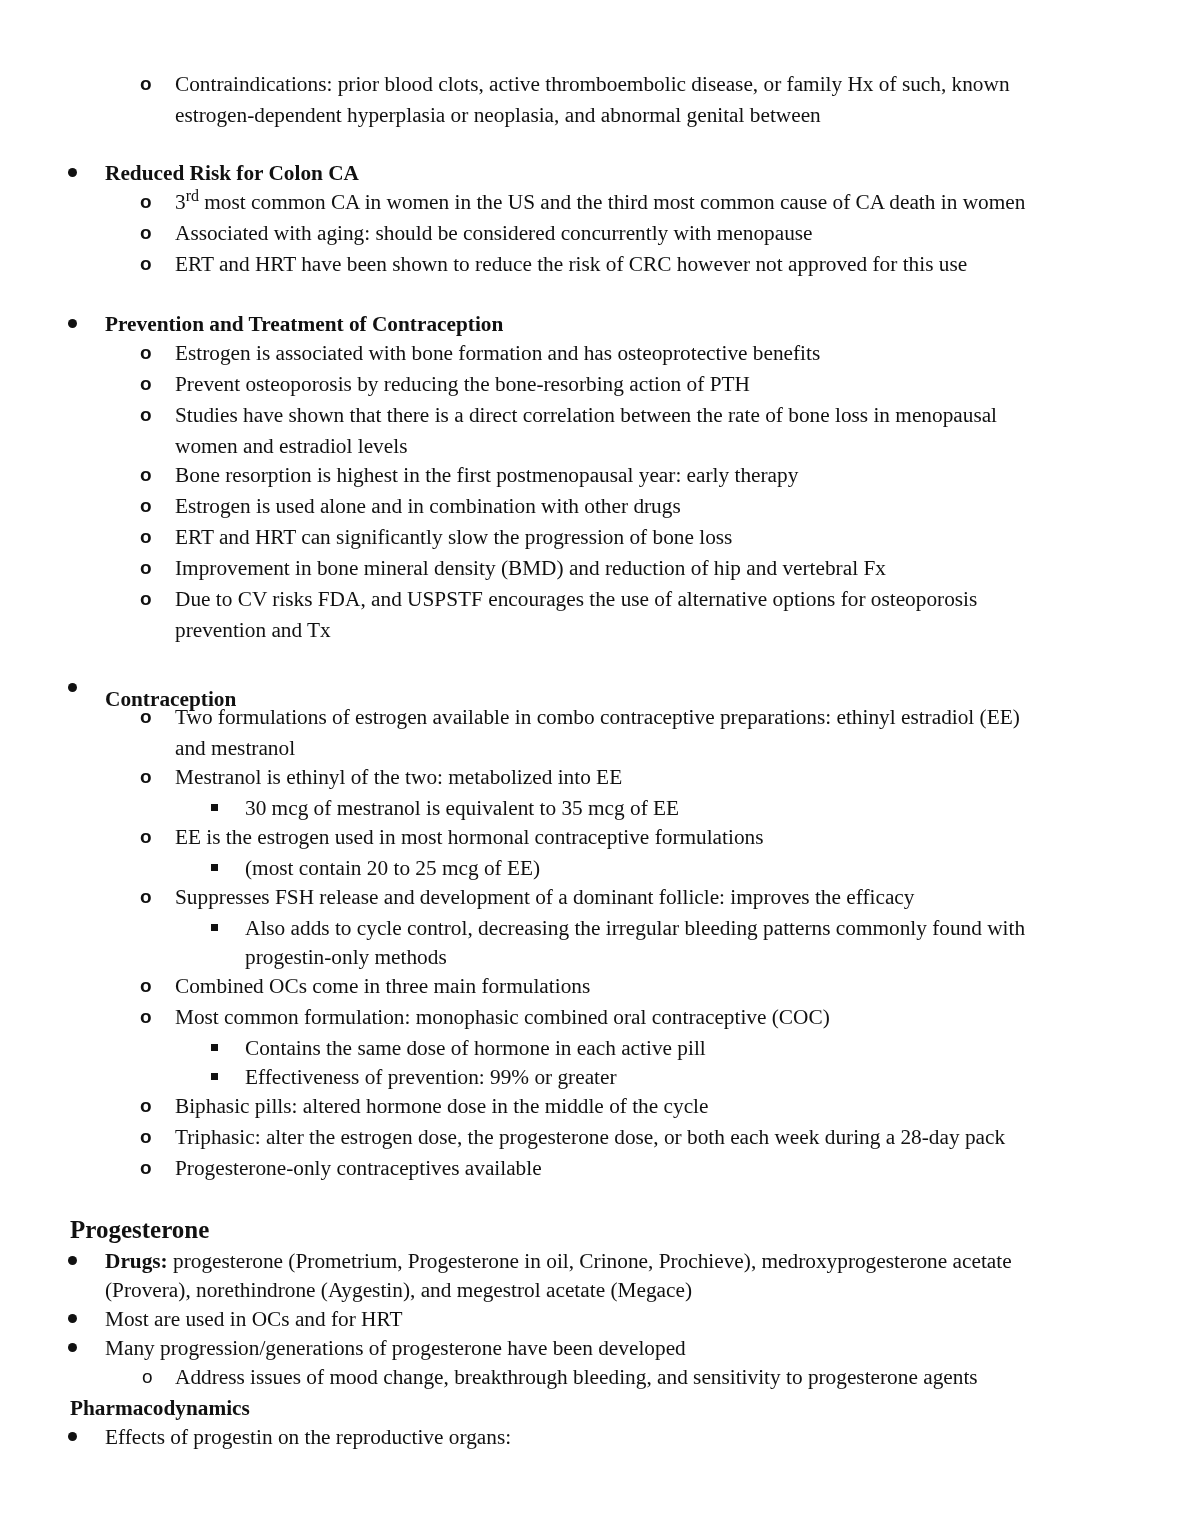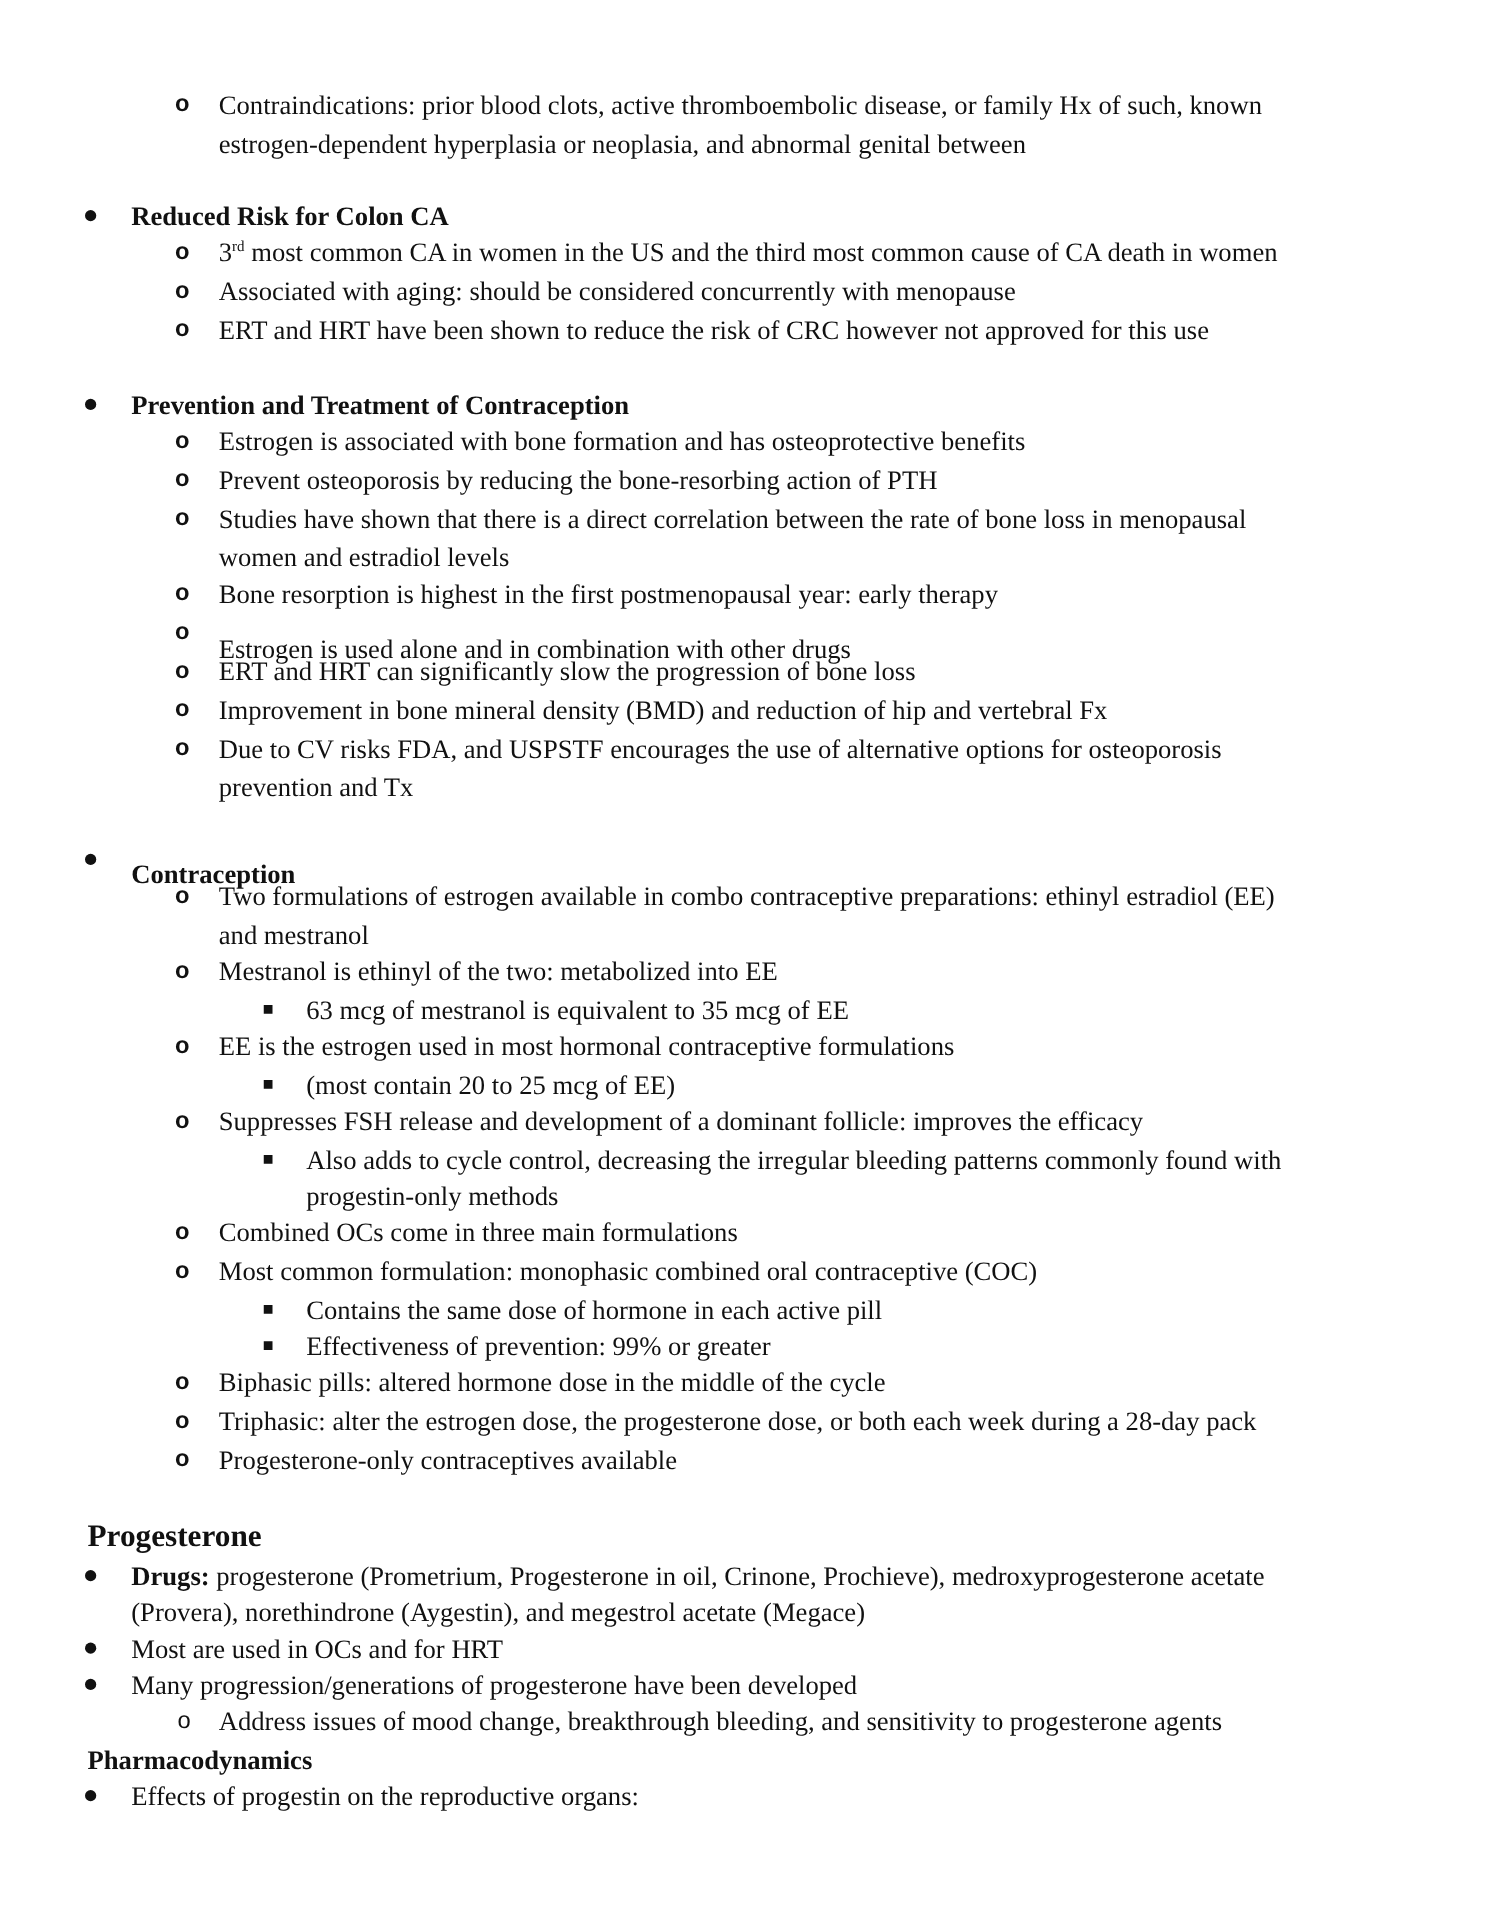--- a/index.html
+++ b/index.html
@@ -11,21 +11,21 @@
   .b1 { position: absolute; left: 68px; width: 9px; height: 9px; border-radius: 50%; background: #111; }
   .b2 { position: absolute; left: 140px; font-family: "Liberation Sans", sans-serif; font-weight: bold; font-size: 19px; line-height: 26px; }
   .b2n { position: absolute; left: 142px; font-family: "Liberation Sans", sans-serif; font-size: 19px; line-height: 26px; }
   .b3 { position: absolute; left: 211px; width: 7px; height: 7px; background: #111; }
   .t1 { left: 105px; }
   .t2 { left: 175px; }
   .t3 { left: 245px; }
   .bold { font-weight: bold; }
   h2 { position: absolute; left: 70px; margin: 0; font-size: 25px; font-weight: bold; line-height: 30px; }
   h3 { position: absolute; left: 70px; margin: 0; font-size: 21.3px; font-weight: bold; line-height: 26px; }
-  sup { font-size: 12px; vertical-align: 8px; line-height: 0; }
+  sup { font-size: 16px; vertical-align: 8px; line-height: 0; }
 </style>
 </head>
 <body>
 
 <div>
 
   <span class="b2" style="top:71px">o</span>
   <div class="line t2" style="top:71px">Contraindications: prior blood clots, active thromboembolic disease, or family Hx of such, known</div>
   <div class="line t2" style="top:102px">estrogen-dependent hyperplasia or neoplasia, and abnormal genital between</div>
 
@@ -43,38 +43,38 @@
   <span class="b2" style="top:340px">o</span>
   <div class="line t2" style="top:340px">Estrogen is associated with bone formation and has osteoprotective benefits</div>
   <span class="b2" style="top:371px">o</span>
   <div class="line t2" style="top:371px">Prevent osteoporosis by reducing the bone-resorbing action of PTH</div>
   <span class="b2" style="top:402px">o</span>
   <div class="line t2" style="top:402px">Studies have shown that there is a direct correlation between the rate of bone loss in menopausal</div>
   <div class="line t2" style="top:433px">women and estradiol levels</div>
   <span class="b2" style="top:462px">o</span>
   <div class="line t2" style="top:462px">Bone resorption is highest in the first postmenopausal year: early therapy</div>
   <span class="b2" style="top:493px">o</span>
-  <div class="line t2" style="top:506px">Estrogen is used alone and in combination with other drugs</div>
+  <div class="line t2" style="top:493px">Estrogen is used alone and in combination with other drugs</div>
   <span class="b2" style="top:524px">o</span>
   <div class="line t2" style="top:524px">ERT and HRT can significantly slow the progression of bone loss</div>
   <span class="b2" style="top:555px">o</span>
   <div class="line t2" style="top:555px">Improvement in bone mineral density (BMD) and reduction of hip and vertebral Fx</div>
   <span class="b2" style="top:586px">o</span>
   <div class="line t2" style="top:586px">Due to CV risks FDA, and USPSTF encourages the use of alternative options for osteoporosis</div>
   <div class="line t2" style="top:617px">prevention and Tx</div>
 
   <span class="b1" style="top:683px"></span>
   <div class="line t1 bold" style="top:686px">Contraception</div>
   <span class="b2" style="top:704px">o</span>
   <div class="line t2" style="top:704px">Two formulations of estrogen available in combo contraceptive preparations: ethinyl estradiol (EE)</div>
   <div class="line t2" style="top:735px">and mestranol</div>
   <span class="b2" style="top:764px">o</span>
   <div class="line t2" style="top:764px">Mestranol is ethinyl of the two: metabolized into EE</div>
   <span class="b3" style="top:804px"></span>
-  <div class="line t3" style="top:795px">63 mcg of mestranol is equivalent to 35 mcg of EE</div>
+  <div class="line t3" style="top:795px">30 mcg of mestranol is equivalent to 35 mcg of EE</div>
   <span class="b2" style="top:824px">o</span>
   <div class="line t2" style="top:824px">EE is the estrogen used in most hormonal contraceptive formulations</div>
   <span class="b3" style="top:864px"></span>
   <div class="line t3" style="top:855px">(most contain 20 to 25 mcg of EE)</div>
   <span class="b2" style="top:884px">o</span>
   <div class="line t2" style="top:884px">Suppresses FSH release and development of a dominant follicle: improves the efficacy</div>
   <span class="b3" style="top:924px"></span>
   <div class="line t3" style="top:915px">Also adds to cycle control, decreasing the irregular bleeding patterns commonly found with</div>
   <div class="line t3" style="top:944px">progestin-only methods</div>
   <span class="b2" style="top:973px">o</span>

